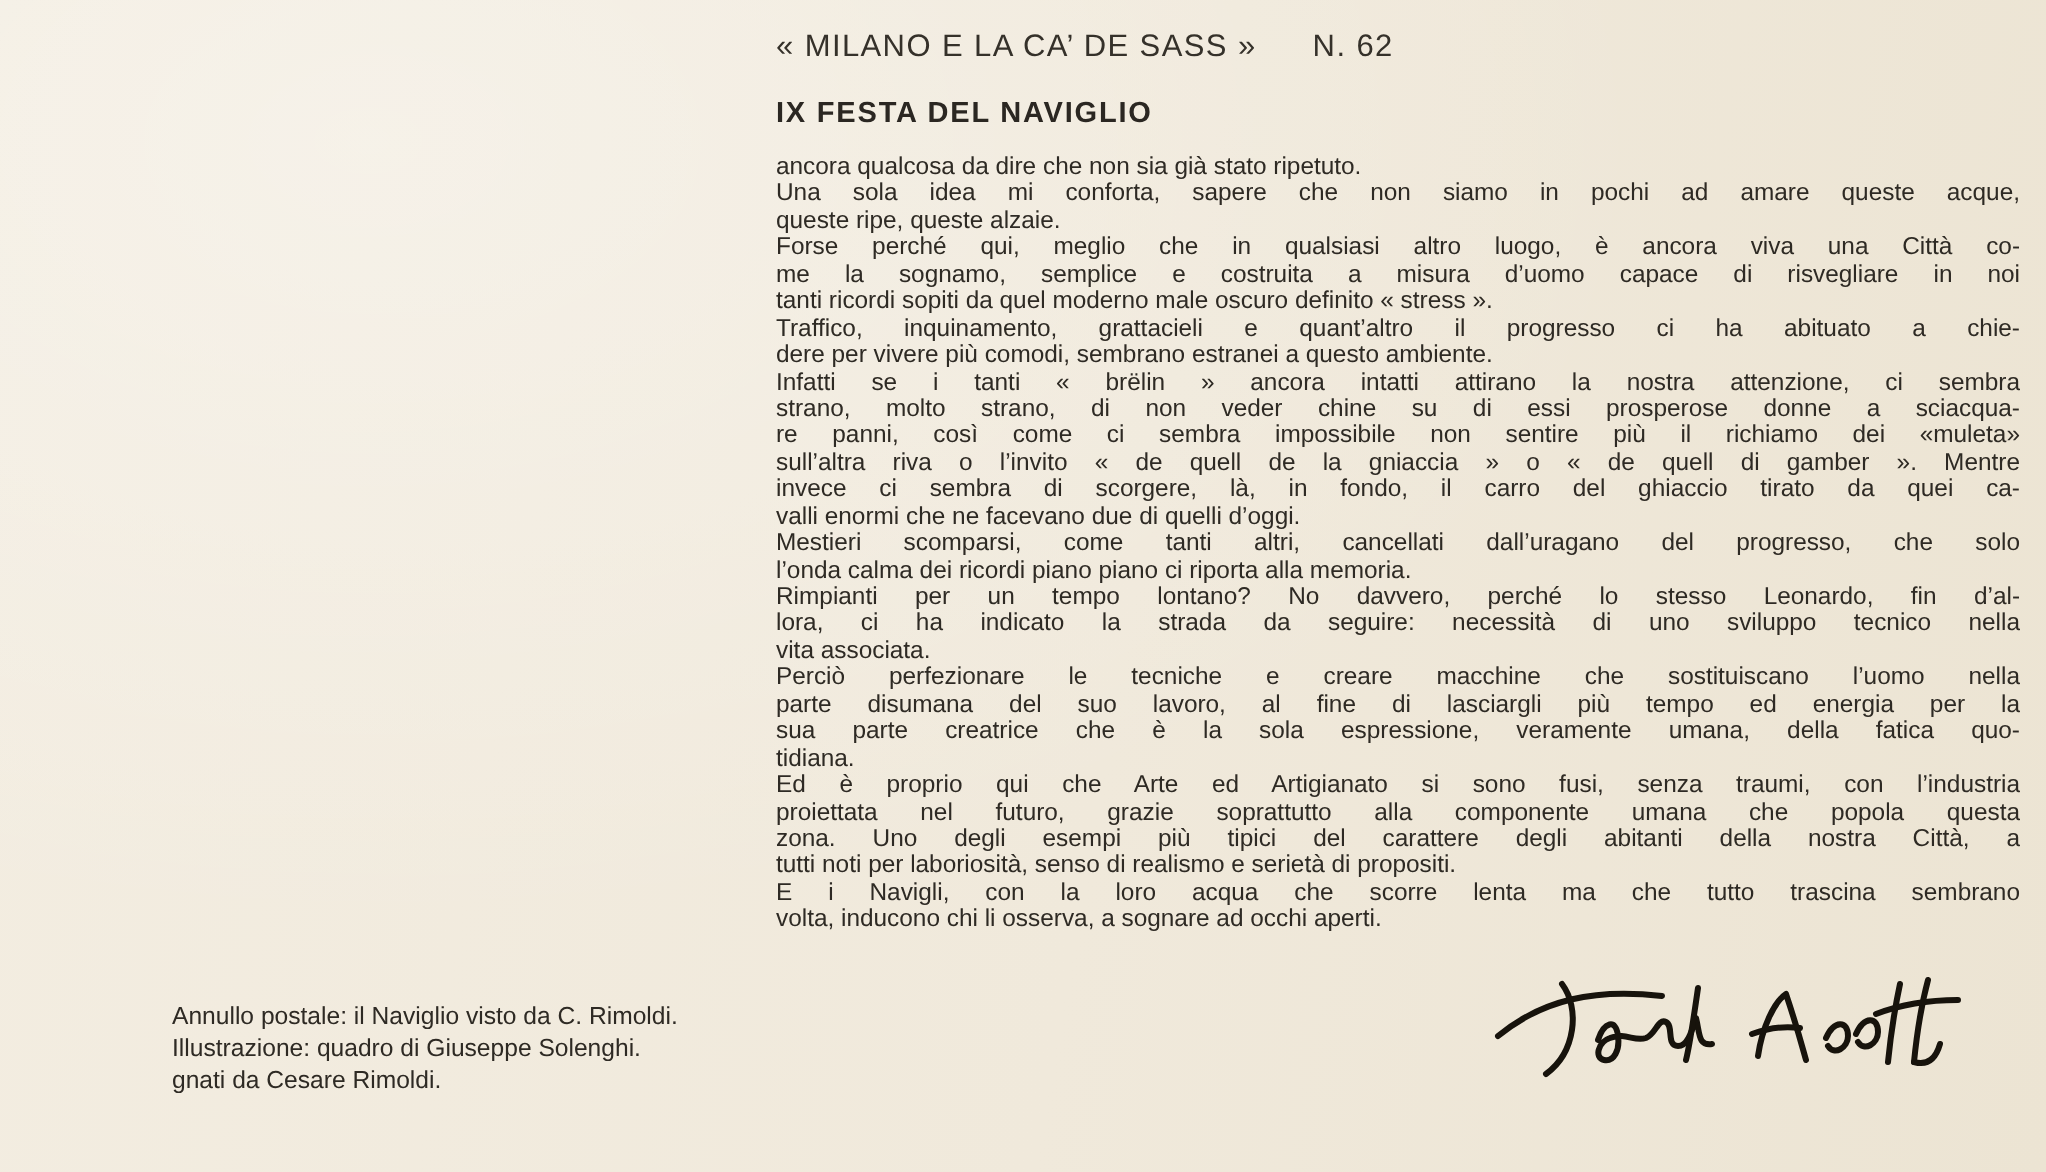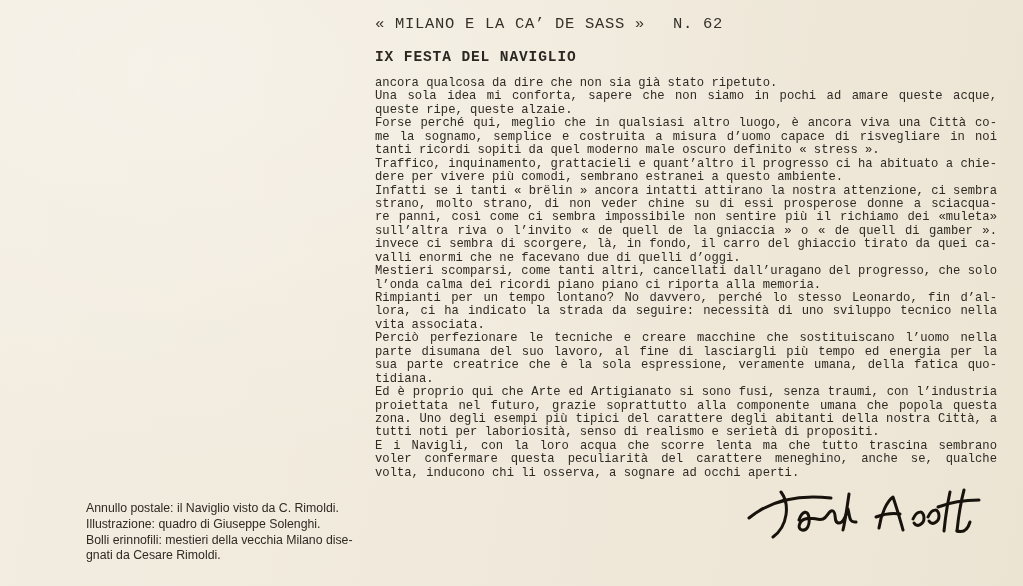--- a/index.html
+++ b/index.html
@@ -7,21 +7,21 @@
     position:relative;
     width:1023px;height:586px;
     overflow:hidden;
     background:
       radial-gradient(ellipse at 18% 12%, rgba(255,255,255,0.30), rgba(255,255,255,0) 55%),
       linear-gradient(100deg,#f3ede1 0%,#f0e9db 55%,#ece4d3 100%);
     font-family:"Liberation Sans", sans-serif;
     color:#2e2a24;
   }
   .text-col{
-    position:absolute;left:375px;top:15px;width:622px;font-family:Liberation Mono, monospace;
+    position:absolute;left:388px;top:15px;width:622px;
   }
   .header-row{
     display:flex;align-items:baseline;
     font-size:15.5px;letter-spacing:.7px;color:#35312a;
     white-space:nowrap;
   }
   .issue-number{margin-left:28px;}
   .article-title{
     margin:16px 0 0 0;
     text-align:left;
@@ -84,30 +84,28 @@
         <div class="line para-end">vita associata.</div>
         <div class="line">Perciò perfezionare le tecniche e creare macchine che sostituiscano l’uomo nella</div>
         <div class="line">parte disumana del suo lavoro, al fine di lasciargli più tempo ed energia per la</div>
         <div class="line">sua parte creatrice che è la sola espressione, veramente umana, della fatica quo-</div>
         <div class="line para-end">tidiana.</div>
         <div class="line">Ed è proprio qui che Arte ed Artigianato si sono fusi, senza traumi, con l’industria</div>
         <div class="line">proiettata nel futuro, grazie soprattutto alla componente umana che popola questa</div>
         <div class="line">zona. Uno degli esempi più tipici del carattere degli abitanti della nostra Città, a</div>
         <div class="line para-end">tutti noti per laboriosità, senso di realismo e serietà di propositi.</div>
         <div class="line">E i Navigli, con la loro acqua che scorre lenta ma che tutto trascina sembrano</div>
-        <div class="line">voler confermare questa peculiarità del carattere meneghino, anche se, qualche</div>
         <div class="line para-end">volta, inducono chi li osserva, a sognare ad occhi aperti.</div>
       </div>
   </div>
 
   <div class="credits">
 
   <div class="credit-line">Annullo postale: il Naviglio visto da C. Rimoldi.</div>
       <div class="credit-line">Illustrazione: quadro di Giuseppe Solenghi.</div>
-      <div class="credit-line">Bolli erinnofili: mestieri della vecchia Milano dise-</div>
       <div class="credit-line">gnati da Cesare Rimoldi.</div>
     </div>
 
   <svg class="signature" viewBox="0 0 252 68" xmlns="http://www.w3.org/2000/svg" aria-label="handwritten signature">
     <path d="M6,36 C28,18 54,12 88,16"></path>
     <path d="M38,10 C47,22 45,44 30,55"></path>
     <path d="M56,38 c3,-9 9,-11 10,-2 c1,7 -2,13 -7,12 c-5,-1 -3,-9 3,-11 c8,-3 12,2 18,0 c5,-2 6,-10 10,-8 c4,2 0,12 6,12 c5,0 7,-8 9,-14 c2,8 1,14 8,13"></path>
     <path d="M106,12 c-2,14 -4,28 -6,36"></path>
     <path d="M136,46 c2,-14 8,-27 14,-31 c6,18 8,26 10,33"></path>
     <path d="M133,35 c8,-3 17,-4 24,-3"></path>

